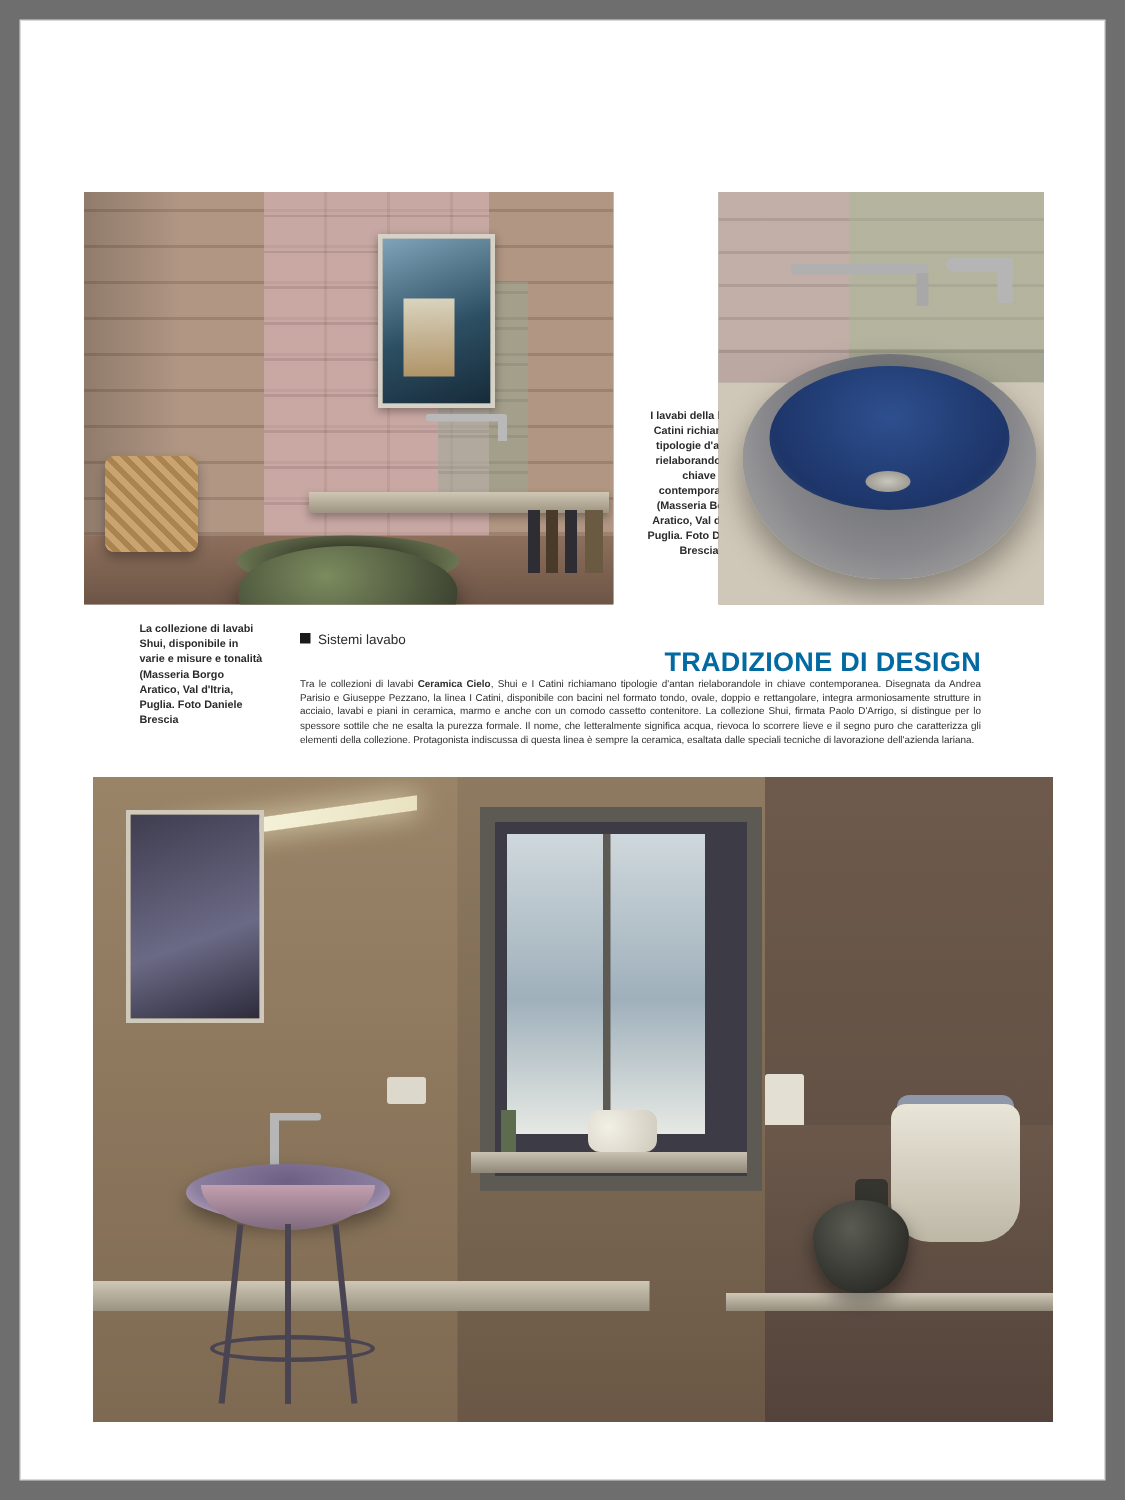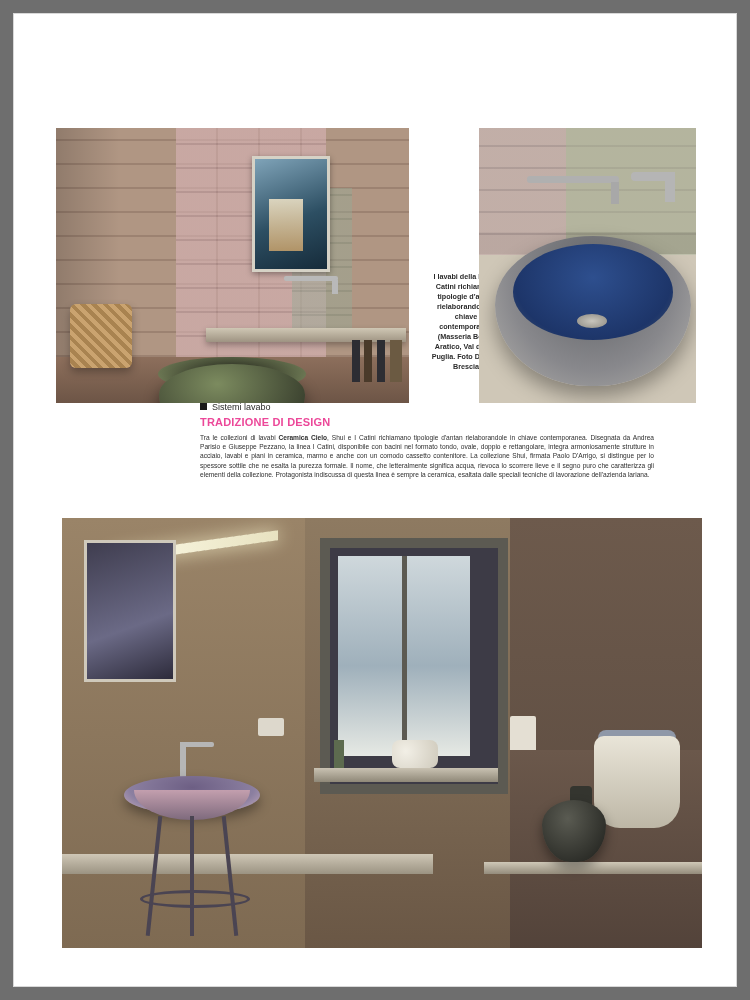--- a/index.html
+++ b/index.html
@@ -170,32 +170,32 @@
 
   
   .cap-left{
     position:absolute;left:79px;top:400px;width:84px;
     font-size:7.2px;line-height:10.2px;
     font-weight:bold;color:#2b2b2b;
   }
 
   
   .article{
-    position:absolute;left:186px;top:387px;width:454px;
+    position:absolute;left:186px;top:406px;width:454px;
   }
   .kicker{
     font-size:9px;line-height:12px;color:#2b2b2b;font-weight:normal;
     margin:0 0 2px 0;
   }
   .kicker .sq{
     display:inline-block;width:7px;height:7px;background:#1a1a1a;margin-right:5px;
   }
   .headline{
-    font-size:11px;line-height:14px;letter-spacing:.2px;
-    color:#ec4899;font-weight:bold;margin:0 0 4px 0;
+    font-size:18px;line-height:14px;letter-spacing:.2px;
+    color:#0369a1;font-weight:bold;margin:0 0 4px 0;text-align:right;
   }
   .body{
     font-size:6.6px;line-height:9.2px;color:#2e2e2e;text-align:justify;
     margin:0;
   }
   .body b{font-weight:bold;}
 
   
   .photo-bottom{
     position:absolute;left:48px;top:504px;width:640px;height:430px;
@@ -352,20 +352,21 @@
       <div class="s2-tap"></div>
       <div class="s2-tap-drop"></div>
       <div class="s2-lever"></div>
       <div class="s2-lever2"></div>
       <div class="s2-basin"></div>
       <div class="s2-basin-in"></div>
       <div class="s2-drain"></div>
     </div>
   </div>
 
+  <div class="cap-left">La collezione di lavabi Shui, disponibile in varie e misure e tonalità (Masseria Borgo Aratico, Val d'Itria, Puglia. Foto Daniele Brescia</div>
 
   <div class="article">
     <p class="kicker">
       <span class="sq"></span><span>Sistemi lavabo</span>
     </p>
     <h2 class="headline">TRADIZIONE DI DESIGN</h2>
     <p class="body"><span>Tra le collezioni di lavabi </span><b>Ceramica Cielo</b><span>, Shui e I Catini richiamano tipologie d'antan rielaborandole in chiave contemporanea. Disegnata da Andrea Parisio e Giuseppe Pezzano, la linea I Catini, disponibile con bacini nel formato tondo, ovale, doppio e rettangolare, integra armoniosamente strutture in acciaio, lavabi e piani in ceramica, marmo e anche con un comodo cassetto contenitore. La collezione Shui, firmata Paolo D'Arrigo, si distingue per lo spessore sottile che ne esalta la purezza formale. Il nome, che letteralmente significa acqua, rievoca lo scorrere lieve e il segno puro che caratterizza gli elementi della collezione. Protagonista indiscussa di questa linea è sempre la ceramica, esaltata dalle speciali tecniche di lavorazione dell'azienda lariana.</span></p>
   </div>
 
   <div class="photo-bottom">

